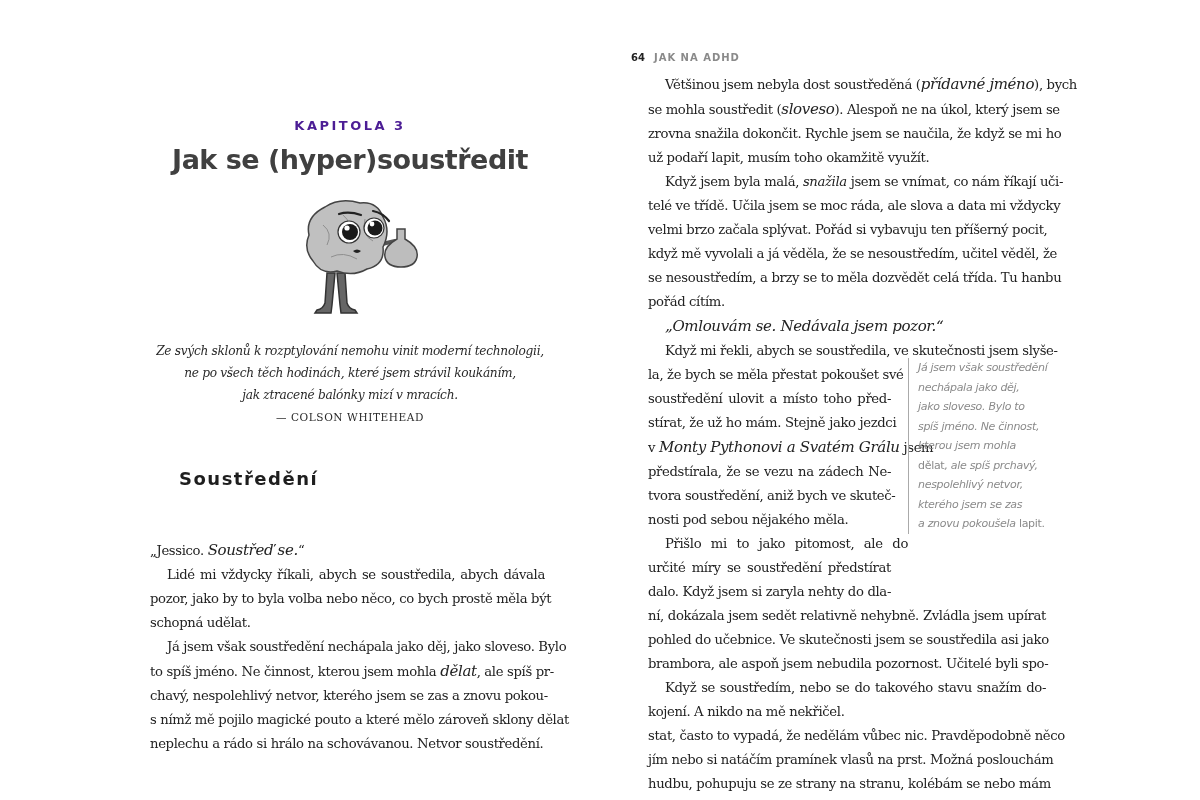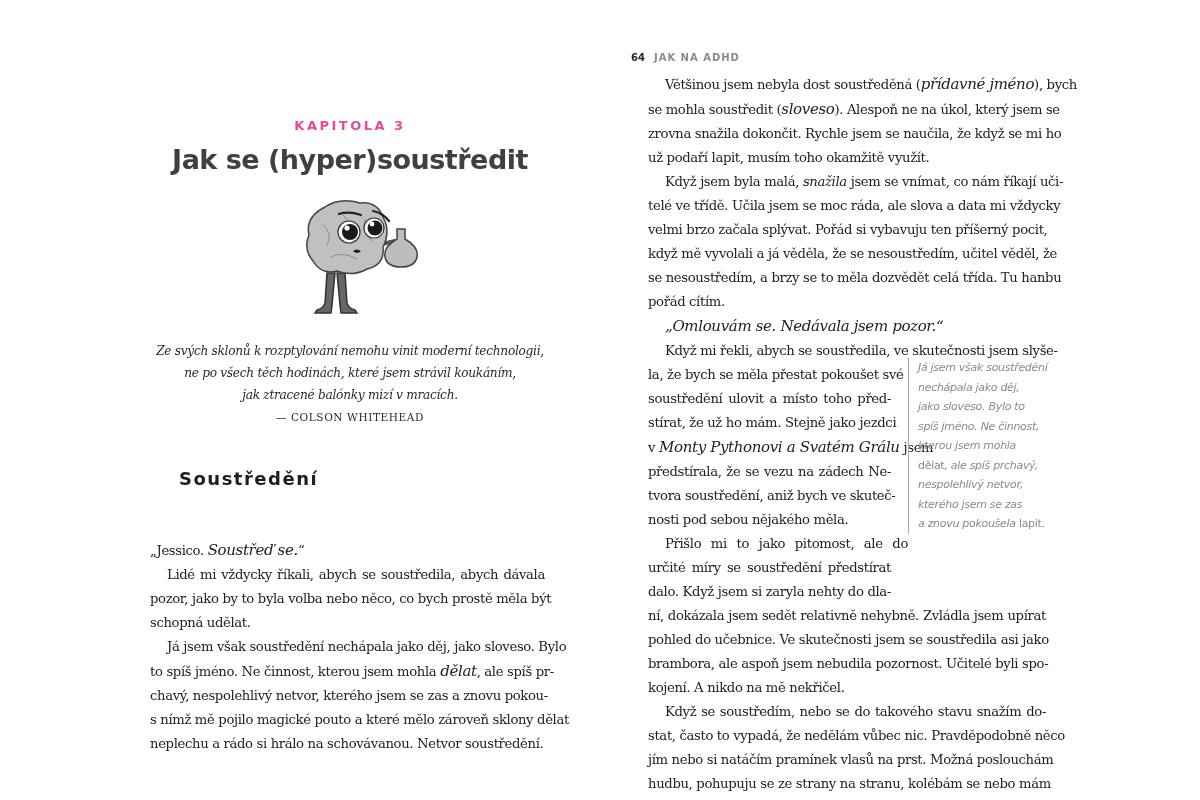--- a/index.html
+++ b/index.html
@@ -9,21 +9,21 @@
     font-family: "DejaVu Serif", "Liberation Serif", serif;
   }
   .page { position: absolute; top: 0; height: 800px; }
   .page-left { left: 0; width: 600px; }
   .page-right { left: 600px; width: 600px; }
 
   
   .chapter-label {
     position: absolute; top: 118px; left: 0; width: 700px; text-align: center;
     font-family: "DejaVu Sans", sans-serif; font-weight: bold; font-size: 13px;
-    letter-spacing: 2.5px; color: #ec4899;
+    letter-spacing: 2.5px; color: #4c1d95;
   }
   .chapter-title {
     position: absolute; top: 144px; left: 0; width: 700px; text-align: center;
     font-family: "DejaVu Sans", sans-serif; font-weight: bold; font-size: 27px;
     color: #404040; letter-spacing: -0.5px;
   }
   .illustration { position: absolute; top: 195px; left: 265px; width: 160px; height: 140px; }
   .epigraph {
     position: absolute; top: 340px; left: 140px; width: 420px; text-align: center;
     font-family: "DejaVu Serif", serif; font-style: italic; font-size: 12.2px; line-height: 22px;
@@ -148,23 +148,23 @@
     <span class="line wrap-line">předstírala, že se vezu na zádech Ne-</span>
     <span class="line wrap-line">tvora soustředění, aniž bych ve skuteč-</span>
     <span class="line wrap-line last">nosti pod sebou nějakého měla.</span>
 
     <span class="line wrap-line indent">Přišlo mi to jako pitomost, ale do</span>
     <span class="line wrap-line">určité míry se soustředění předstírat</span>
     <span class="line wrap-line">dalo. Když jsem si zaryla nehty do dla-</span>
     <span class="line">ní, dokázala jsem sedět relativně nehybně. Zvládla jsem upírat</span>
     <span class="line">pohled do učebnice. Ve skutečnosti jsem se soustředila asi jako</span>
     <span class="line">brambora, ale aspoň jsem nebudila pozornost. Učitelé byli spo-</span>
+    <span class="line indent">Když se soustředím, nebo se do takového stavu snažím do-</span>
+
     <span class="line last">kojení. A nikdo na mě nekřičel.</span>
-
-    <span class="line indent">Když se soustředím, nebo se do takového stavu snažím do-</span>
     <span class="line">stat, často to vypadá, že nedělám vůbec nic. Pravděpodobně něco</span>
     <span class="line">jím nebo si natáčím pramínek vlasů na prst. Možná poslouchám</span>
     <span class="line">hudbu, pohupuju se ze strany na stranu, kolébám se nebo mám</span>
   </div>
 
   <div class="pullquote">
     <div>Já jsem však soustředění</div>
     <div>nechápala jako děj,</div>
     <div>jako sloveso. Bylo to</div>
     <div>spíš jméno. Ne činnost,</div>

